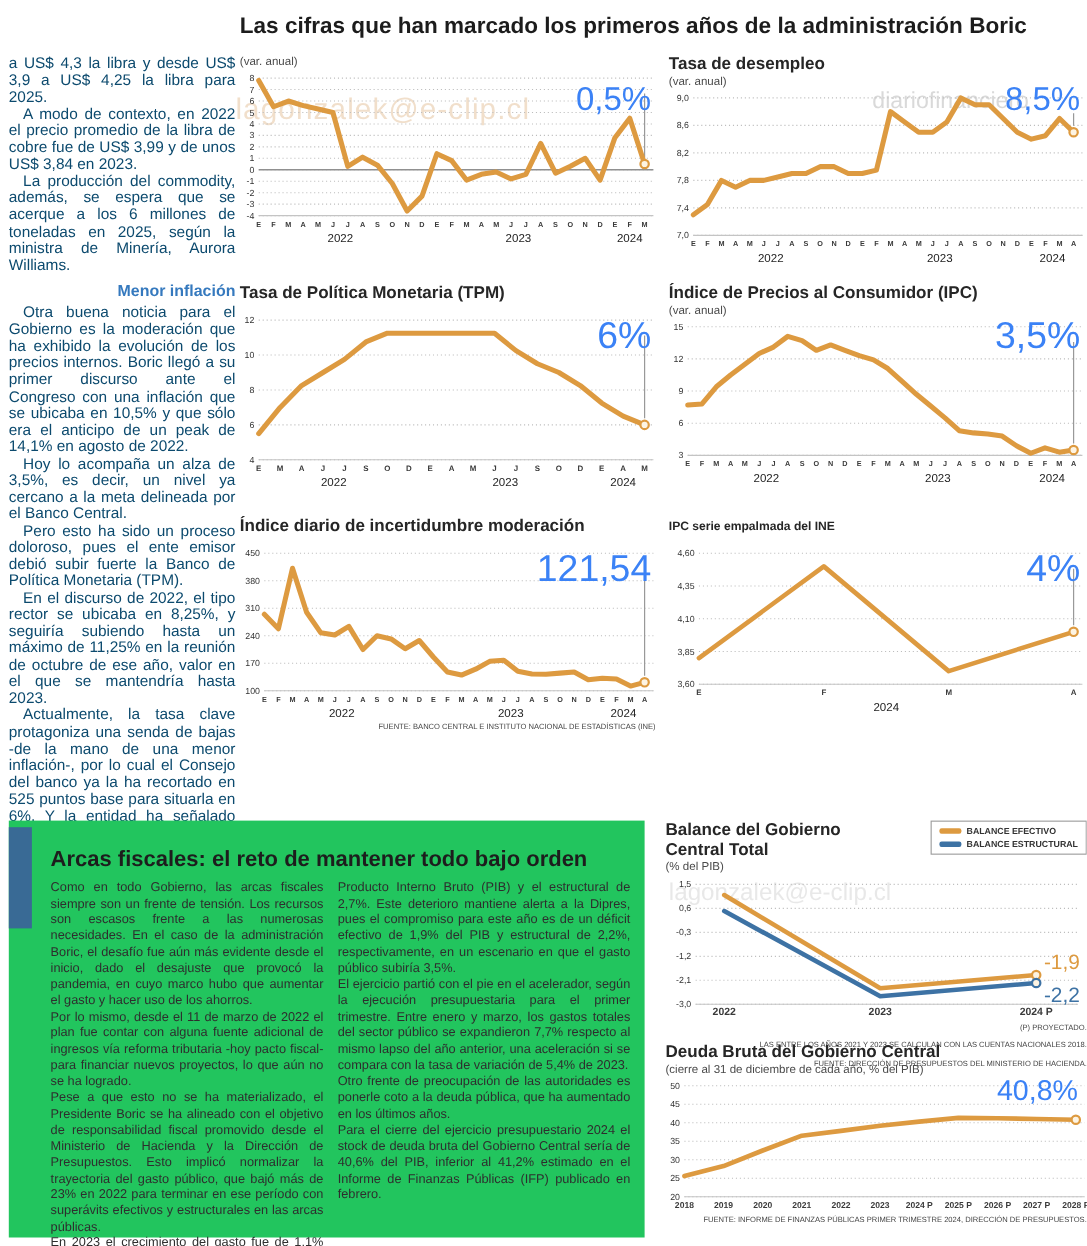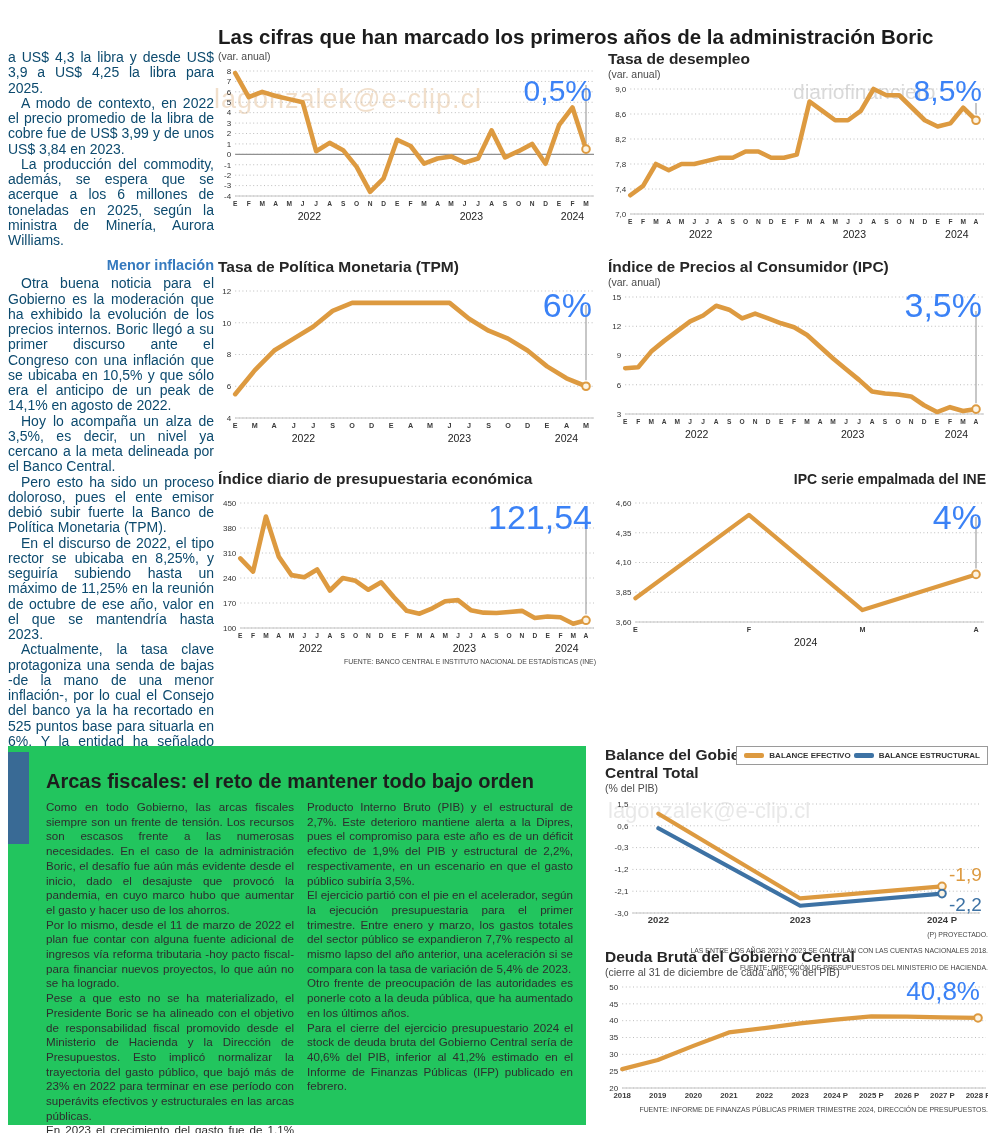--- a/index.html
+++ b/index.html
@@ -17,48 +17,48 @@
 
   
   .article{position:absolute;left:8px;top:50px;width:206px;}
   .article p{margin:0;font-size:14px;line-height:15.25px;text-align:justify;
              text-indent:13px;color:#0c4a6e;}
   .article .lead p:first-child{text-indent:0;}
   .subhead{color:#3579BE;font-weight:bold;font-size:14.5px;margin:9px 0 3px 0;text-align:right;}
   .endicon{display:inline-block;width:9px;height:9px;border:1.5px solid #DD9A40;
            background:#F6D8A0;margin-left:4px;vertical-align:baseline;border-radius:1px;}
 
-  .main-title{position:absolute;left:218px;top:25px;width:770px;margin:0;
+  .main-title{position:absolute;left:218px;top:12px;width:770px;margin:0;
               font-size:20.5px;font-weight:bold;color:#1c1c1c;}
 
   
   .chart{position:absolute;}
   .chart-title{font-size:15.5px;font-weight:bold;color:#262626;line-height:18px;}
-  .chart-title.sm{font-size:14px;text-align:right;}
+  .chart-title.sm{font-size:11px;}
   .chart-sub{font-size:10.5px;color:#4a4a4a;margin:0 0 3px 0;line-height:12px;}
   .chart-gap{height:9px;}
   .big{position:absolute;right:4px;top:26px;color:#3b82f6;font-size:30px;line-height:1;}
   .big-lg{font-size:34px;top:30px;}
   .big-md{font-size:26px;top:30px;right:8px;}
   .fnote{font-size:6.9px;color:#444;text-align:right;line-height:9.5px;margin-top:2px;}
 
   
   .fiscal{position:absolute;left:8px;top:746px;width:578px;height:379px;background:#22c55e;}
   .fiscal-bar{position:absolute;left:0;top:6px;width:21px;height:92px;background:#396A95;}
   .fiscal-title{position:absolute;left:38px;top:24px;width:530px;margin:0;
                 font-size:20px;font-weight:bold;color:#1d1d1d;}
   .fiscal-cols{position:absolute;left:38px;top:54px;display:flex;gap:13px;}
   .fcol{width:248px;}
   .fcol2{width:266px;}
   .fiscal-cols p{margin:0;font-size:11.6px;line-height:14.7px;text-align:justify;color:#2e2e2e;}
 
   
   .bblock{position:absolute;left:605px;width:383px;}
   .legend{position:absolute;right:0;top:0;border:1px solid #9a9a9a;background:#fff;
-          padding:4px 7px;display:flex;flex-direction:row;gap:3px;}
+          padding:4px 7px;display:flex;flex-direction:column;gap:3px;}
   .lrow{display:flex;align-items:center;gap:5px;}
   .sw{display:inline-block;width:20px;height:5px;border-radius:2px;}
   .ltxt{font-size:8px;font-weight:bold;color:#333;white-space:nowrap;}
 </style>
 </head>
 <body>
 
 <div class="page">
 
   <div class="wm wm1">lagonzalek@e-clip.cl</div>
@@ -298,21 +298,21 @@
         <text x="88.65925925925927" y="147" text-anchor="middle" font-size="10.5" fill="#222">2022</text>
         <text x="244.57037037037037" y="147" text-anchor="middle" font-size="10.5" fill="#222">2023</text>
         <text x="348.51111111111106" y="147" text-anchor="middle" font-size="10.5" fill="#222">2024</text>
         <line x1="368" y1="20" x2="368" y2="112.125" stroke="#999" stroke-width="1.1"></line>
         <polyline points="17.2,77.175 30.192592592592593,76.2 43.18518518518519,60.599999999999994 56.17777777777778,49.875 69.17037037037038,40.125 82.16296296296296,30.375 95.15555555555557,24.525000000000002 108.14814814814815,14.775000000000004 121.14074074074075,18.675000000000004 134.13333333333333,27.449999999999992 147.1259259259259,22.574999999999992 160.11851851851853,27.449999999999992 173.11111111111111,32.32499999999999 186.1037037037037,36.224999999999994 199.0962962962963,44.025000000000006 212.08888888888887,55.724999999999994 225.0814814814815,67.42500000000001 238.07407407407408,78.15 251.06666666666666,88.875 264.05925925925925,100.57499999999999 277.05185185185184,102.52499999999999 290.0444444444444,103.5 303.03703703703707,105.44999999999999 316.02962962962965,114.22500000000001 329.02222222222224,121.05000000000001 342.0148148148148,116.17500000000001 355.0074074074074,120.07499999999999 368,118.125" fill="none" stroke="#DD9A40" stroke-width="4.6" stroke-linejoin="round" stroke-linecap="round"></polyline>
         <circle cx="368" cy="118.125" r="3.8" fill="#fdf4e3" stroke="#DD9A40" stroke-width="2"></circle>
       </svg>
   </div>
 
   <div class="chart" style="left:218px;top:470px;width:378px;">
-    <div class="chart-title">Índice diario de presupuestaria económica</div>
+    <div class="chart-title">Índice diario de incertidumbre moderación</div>
     <div class="chart-gap"></div>
     <div class="big big-lg">121,54</div>
     <svg width="378" height="158">
         <line x1="22.299999999999997" y1="6" x2="376" y2="6" stroke="#bdbdbd" stroke-width="1" stroke-dasharray="1,2.6"></line>
         <text x="18.299999999999997" y="8.8" text-anchor="end" font-size="8" fill="#333">450</text>
         <line x1="22.299999999999997" y1="31" x2="376" y2="31" stroke="#bdbdbd" stroke-width="1" stroke-dasharray="1,2.6"></line>
         <text x="18.299999999999997" y="33.8" text-anchor="end" font-size="8" fill="#333">380</text>
         <line x1="22.299999999999997" y1="56" x2="376" y2="56" stroke="#bdbdbd" stroke-width="1" stroke-dasharray="1,2.6"></line>
         <text x="18.299999999999997" y="58.8" text-anchor="end" font-size="8" fill="#333">310</text>
         <line x1="22.299999999999997" y1="81" x2="376" y2="81" stroke="#bdbdbd" stroke-width="1" stroke-dasharray="1,2.6"></line>

